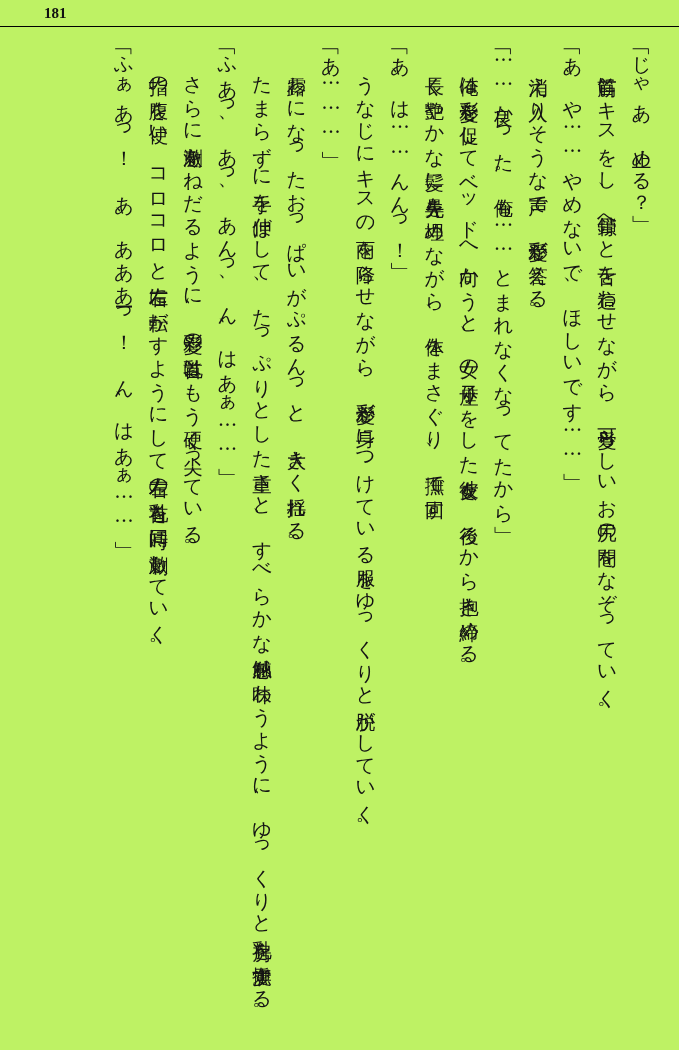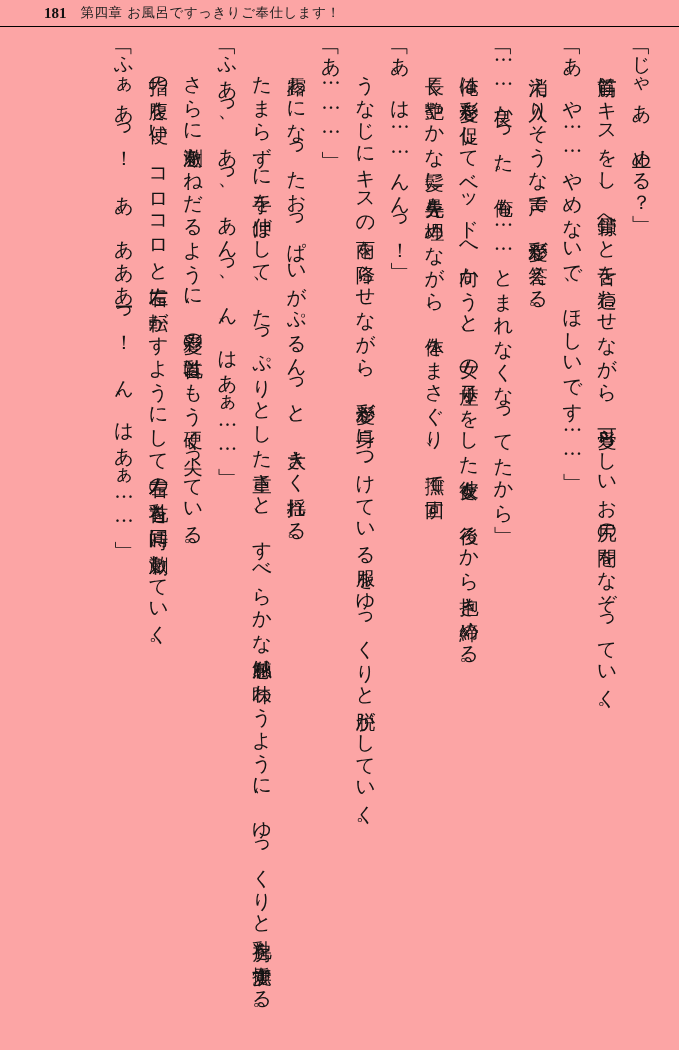--- a/index.html
+++ b/index.html
@@ -11,21 +11,21 @@
     width: 679px;
     height: 1050px;
     overflow: hidden;
     font-family: "DejaVu Serif", "Liberation Serif", serif;
     color: #1a1a1a;
   }
   #page {
     position: relative;
     width: 679px;
     height: 1050px;
-    background: #fca5a5;
+    background: #bef264;
     box-sizing: border-box;
   }
   
   #header {
     position: absolute;
     top: 0px;
     left: 0px;
     width: 679px;
     height: 26px;
     display: flex;
@@ -88,21 +88,20 @@
     text-indent: 1em;
   }
 </style>
 </head>
 <body>
 
 <div id="page">
 
   <div id="header">
     <span class="page-number">181</span>
-    <span class="chapter-title">第四章 お風呂ですっきりご奉仕します！</span>
   </div>
   <div id="header-rule"></div>
 
   <div id="body-area">
     <div id="vtext">
       <p>「じゃあ、止める？」</p>
       <p class="ind">首筋にキスをし、鎖骨へと舌を這わせながら、可愛らしいお尻の間をなぞっていく。</p>
       <p>「あ、や……やめないで、ほしいです……」</p>
       <p class="ind">消え入りそうな声で、彩愛が答える。</p>
       <p>「……良かった。俺も……とまれなくなってたから」</p>

